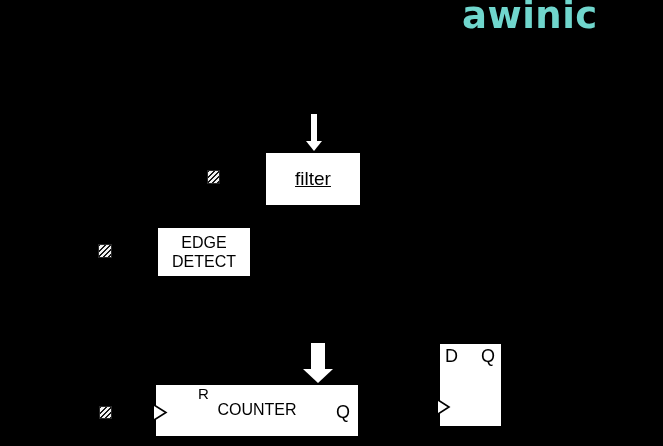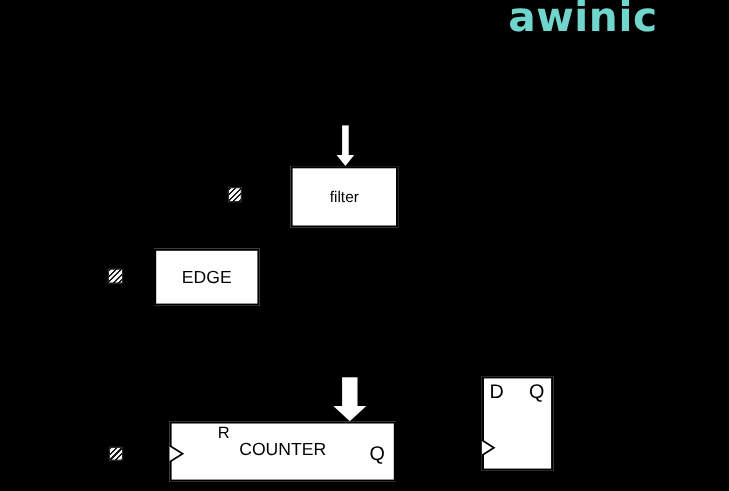--- a/index.html
+++ b/index.html
@@ -27,22 +27,22 @@
     background: #ffffff;
     border: 2px solid #000000;
     box-sizing: border-box;
     color: #000000;
     display: flex;
     align-items: center;
     justify-content: center;
     text-align: center;
   }
 
-  .filter-block  { left: 264px; top: 151px; width: 98px;  height: 56px; font-size: 14px; }
-  .edge-block    { left: 140px; top: 226px; width: 96px;  height: 52px; font-size: 16px; line-height: 19px; flex-direction: column; }
+  .filter-block  { left: 264px; top: 151px; width: 98px;  height: 56px; font-size: 19px; text-decoration: underline; }
+  .edge-block    { left: 156px; top: 226px; width: 96px;  height: 52px; font-size: 16px; line-height: 19px; flex-direction: column; }
   .counter-block { left: 154px; top: 383px; width: 206px; height: 55px; }
   .dff-block     { left: 438px; top: 342px; width: 65px;  height: 86px; }
 
   .counter-block .r-label { position: absolute; left: 42px; top: 0px;  font-size: 15px; }
   .counter-block .main-label { position: absolute; left: 0; right: 0; top: 16px; text-align: center; font-size: 16px; }
   .counter-block .q-label { position: absolute; right: 8px; top: 17px; font-size: 18px; }
   .clk { position: absolute; left: -2px; }
   .counter-block .clk { top: 19px; }
   .dff-block .clk { top: 55px; }
 
@@ -87,20 +87,21 @@
 <div class="abs arrow-head thin-arrow-head"></div>
 
 <div class="abs block filter-block">
   <span>filter</span>
 </div>
 
 <div class="abs hatch hatch-1"></div>
 
 <div class="abs block edge-block">
   <span>EDGE</span>
+  <span>DETECT</span>
 </div>
 
 <div class="abs hatch hatch-2"></div>
 
 <div class="abs arrow-stem block-arrow-stem"></div>
 <div class="abs arrow-head block-arrow-head"></div>
 
 <div class="abs block counter-block">
   <span class="r-label">R</span>
   <span class="main-label">COUNTER</span>

